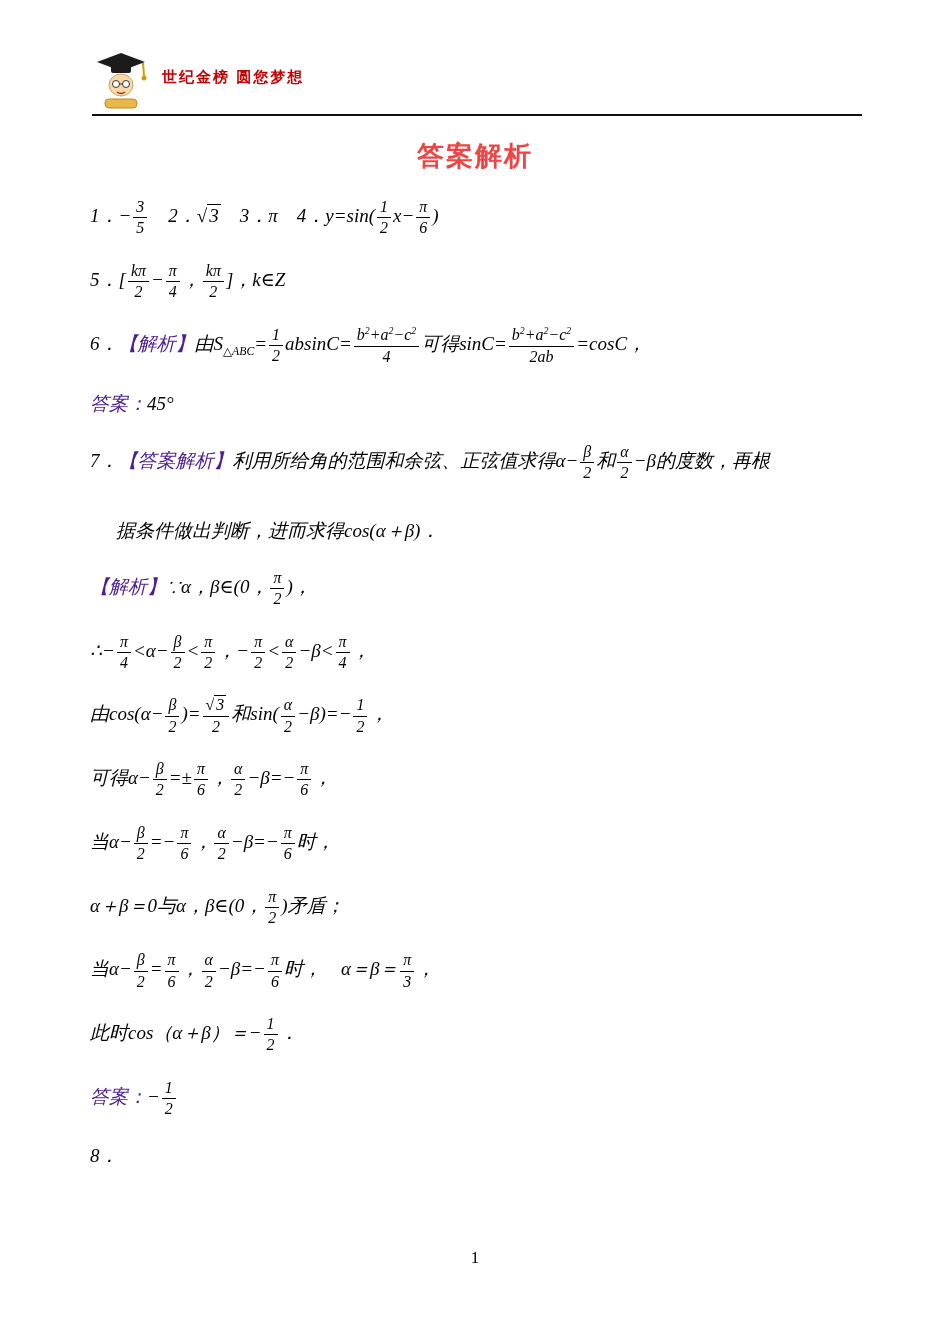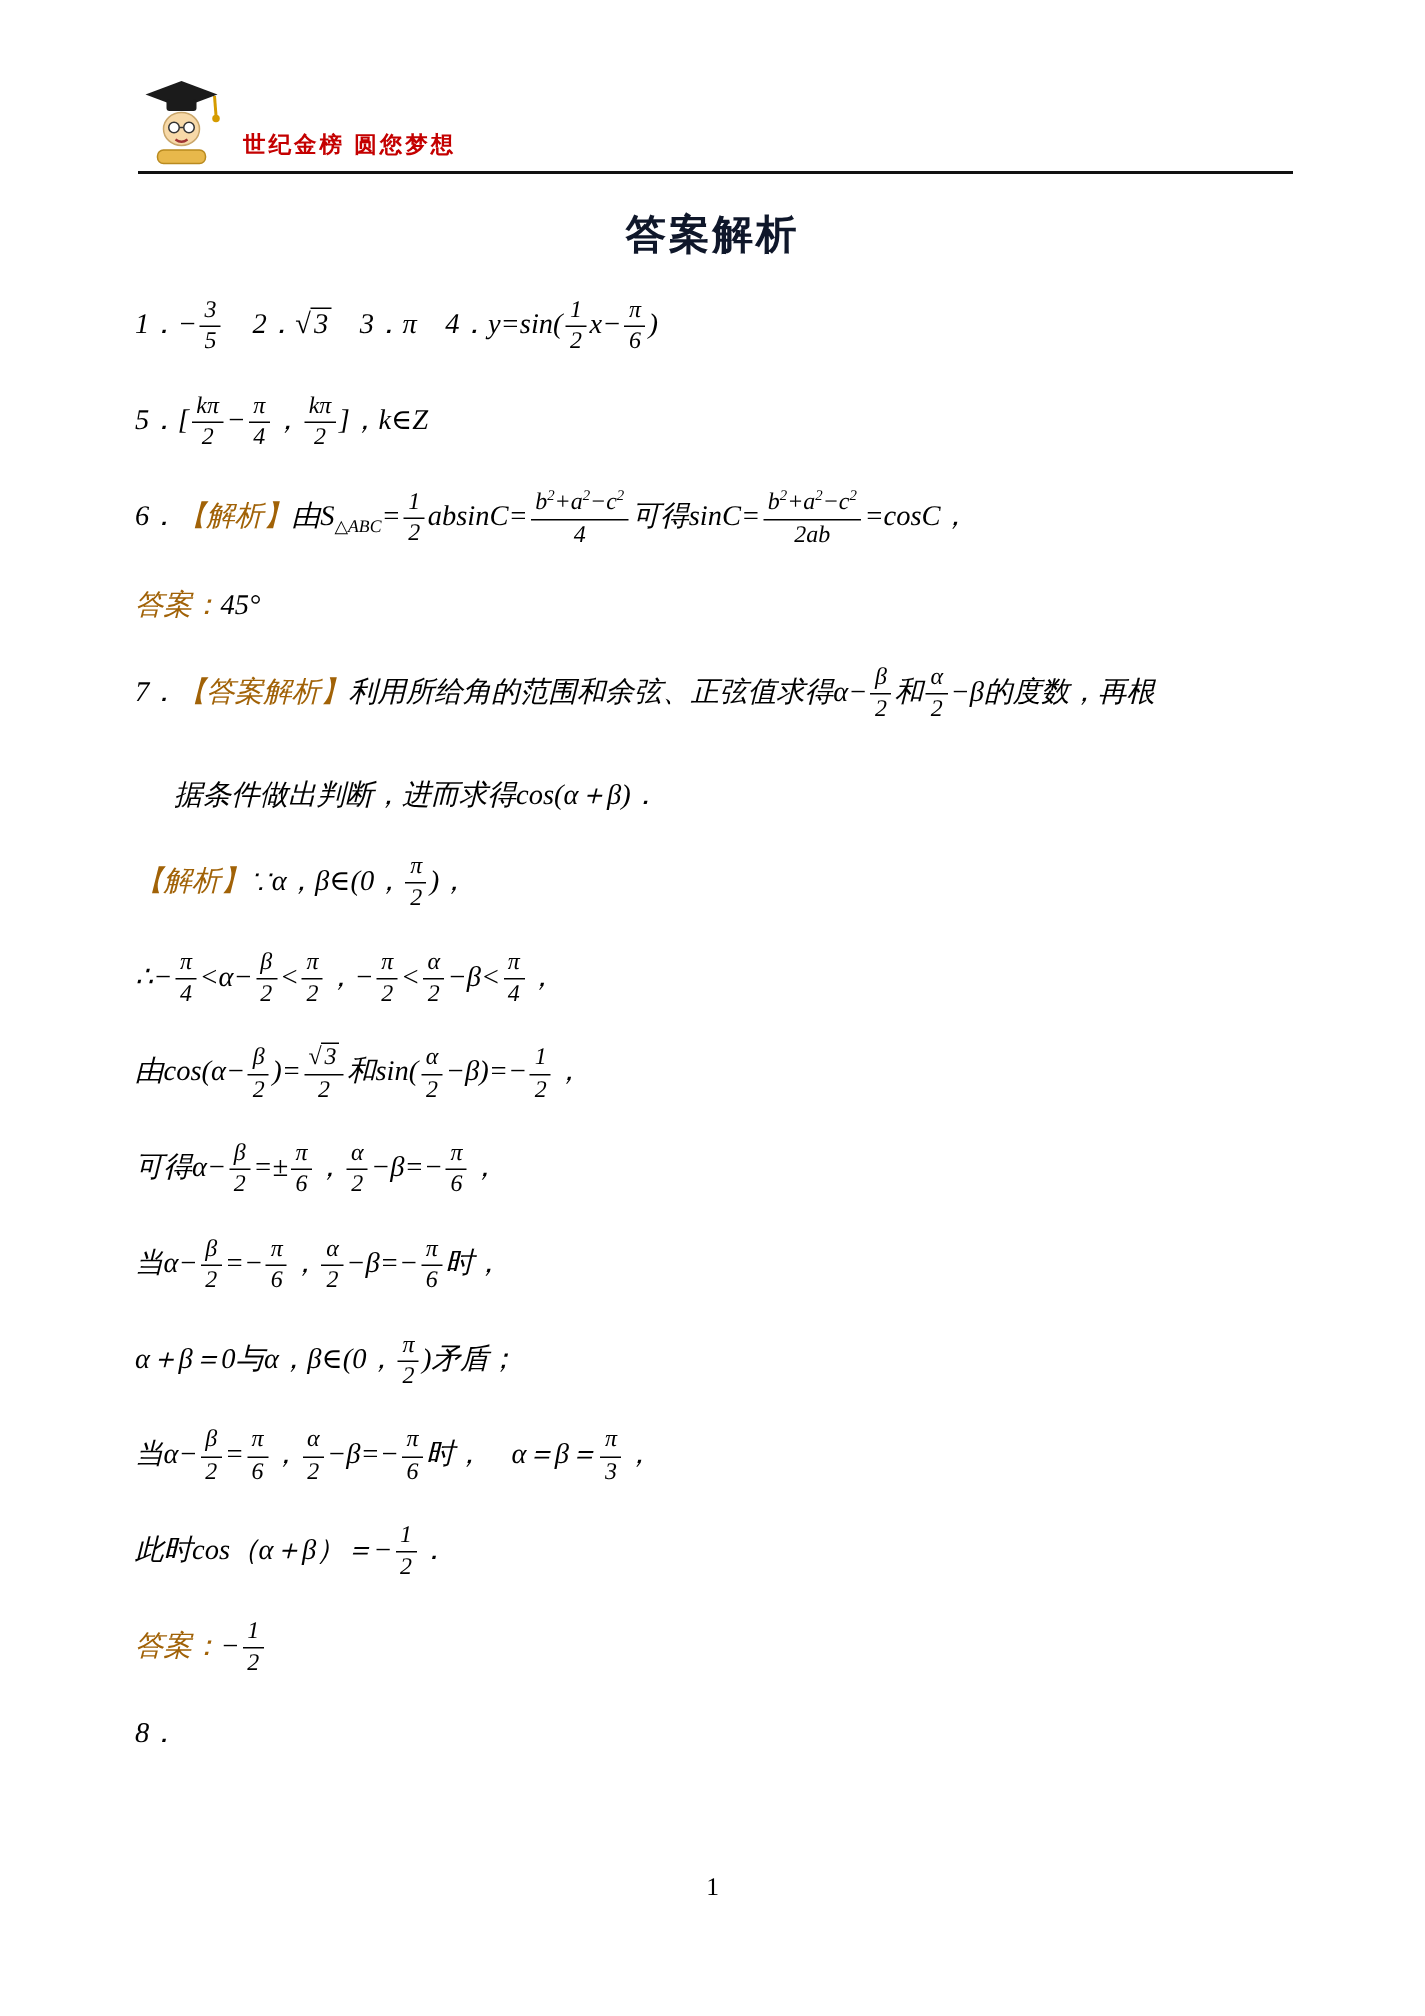--- a/index.html
+++ b/index.html
@@ -11,55 +11,55 @@
     color:#000;
     position:relative;
     overflow:hidden;
   }
   .page { position:relative; width:950px; height:1344px; background:#fff; }
 
   
   .header {
     position:absolute; top:48px; left:92px; width:770px; height:68px;
     border-bottom:2px solid #111;
-    display:flex; align-items:flex-end; gap:12px;
+    display:flex; align-items:center; gap:12px;
     padding-bottom:2px;
   }
   .brand-text {
     color:#c40000;
     font-weight:bold;
     font-size:15px;
     letter-spacing:2px;
     padding-bottom:6px;
     font-family:"Liberation Sans","DejaVu Sans",sans-serif;
   }
 
   
   .title {
     position:absolute; top:138px; left:0; width:100%;
     text-align:center;
     font-size:27px; font-weight:bold;
-    color:#0f172a;
+    color:#ef4444;
     font-family:"Liberation Sans","DejaVu Sans",sans-serif;
     letter-spacing:2px;
   }
 
   
   .content {
     position:absolute; top:198px; left:90px; width:778px;
     font-size:19px;
     line-height:1.5;
   }
   .line {
     margin-bottom:24px;
     white-space:pre-wrap;
     font-style:italic;
   }
   .line.indent { padding-left:26px;margin-top:34px; }
-  .red { color:#a16207; }
+  .red { color:#4c1d95; }
 
   
   .frac {
     display:inline-block;
     vertical-align:middle;
     text-align:center;
     font-size:0.84em;
     margin:0 2px;
   }
   .frac .num {

